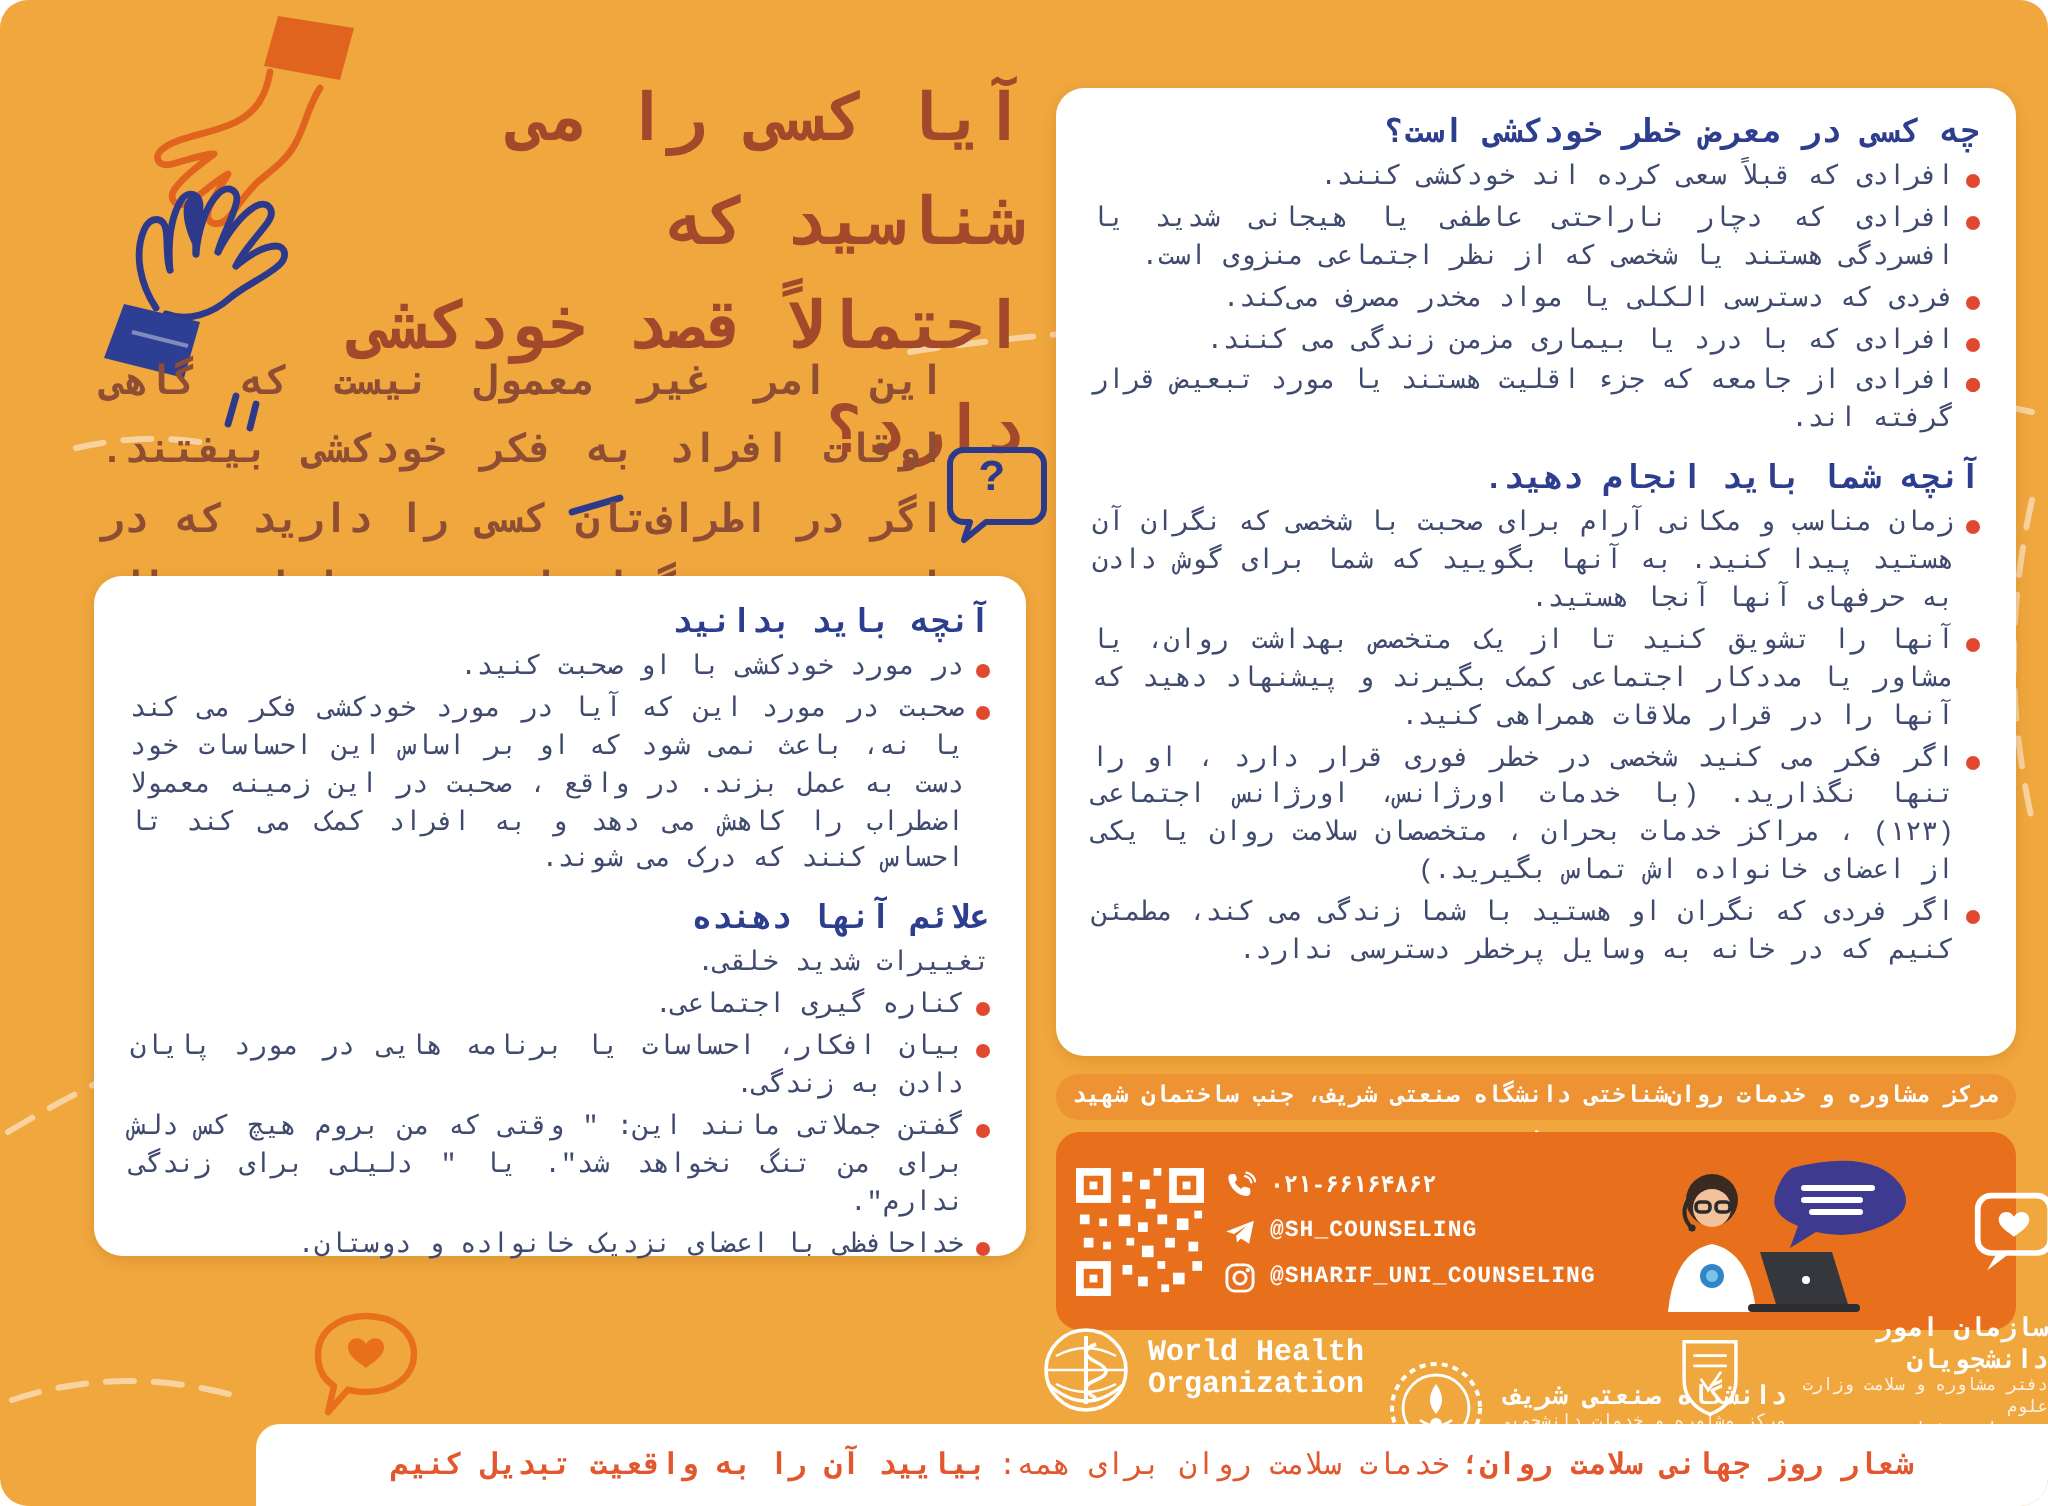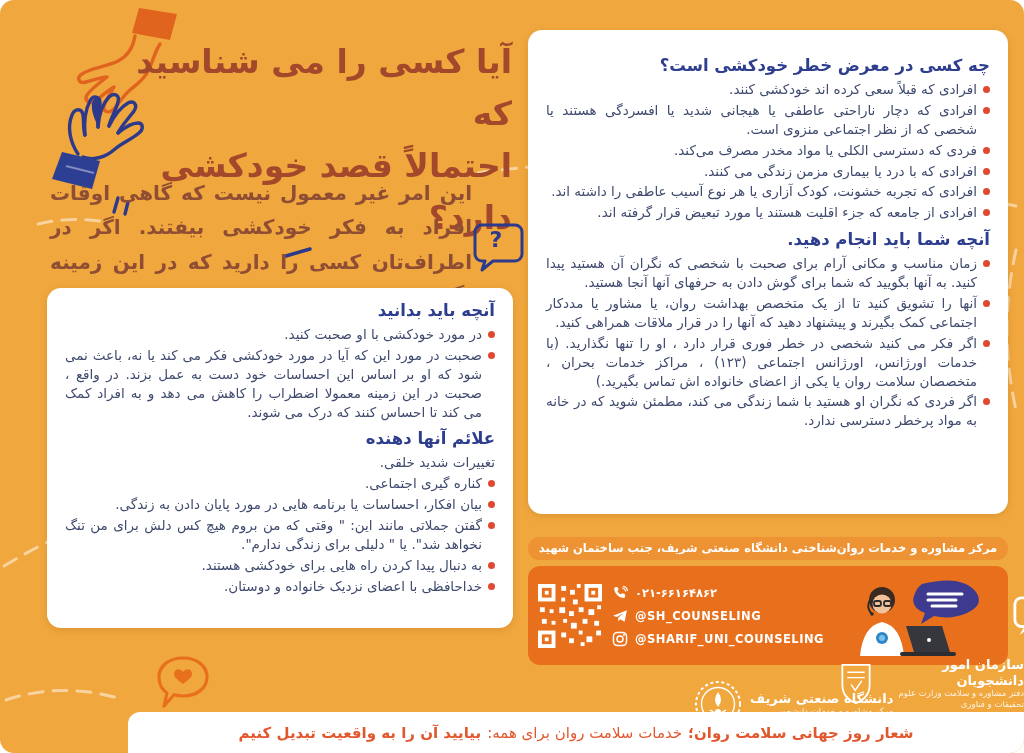--- a/index.html
+++ b/index.html
@@ -3,21 +3,21 @@
 <meta charset="utf-8">
 <style>
   :root{
     --bg:#F0A73E; --card:#FFFFFF; --heading:#2E3E8E; --body:#3F4A6E;
     --bullet:#E0492F; --title:#A3482B; --intro:#8F4D33; --bar:#E8701C;
     --pill:#EE9333; --slogan:#E2572E; --navy:#2D3A8C; --orange:#E0641E;
   }
   html,body{margin:0;padding:0;background:#fff;}
   body{width:1024px;height:753px;font-family:"DejaVu Sans",sans-serif;}
   .poster{position:relative;width:1024px;height:753px;background:var(--bg);
-    border-radius:14px;overflow:hidden;}
+    border-radius:14px;overflow:hidden;font-family:Liberation Mono, monospace;}
   .rtl{direction:rtl;}
   .bg-dashes{position:absolute;inset:0;width:1024px;height:753px;pointer-events:none;}
 
   
   .hands{position:absolute;left:36px;top:6px;width:280px;height:260px;}
   .st-or{fill:none;stroke:var(--orange);stroke-width:3.4;stroke-linecap:round;stroke-linejoin:round;}
   .st-nv{fill:none;stroke:var(--navy);stroke-width:3.4;stroke-linecap:round;stroke-linejoin:round;}
 
   
   .title{position:absolute;left:120px;top:36px;width:392px;margin:0;
@@ -26,21 +26,21 @@
     font-size:20px;line-height:1.72;font-weight:700;color:var(--intro);
     text-align:justify;text-align-last:right;}
   .q-bubble{position:absolute;left:472px;top:220px;width:54px;height:52px;}
   .q-bubble svg{position:absolute;inset:0;}
   .q-mark{position:absolute;left:0;right:6px;top:7px;text-align:center;
     font-size:22px;font-weight:700;color:var(--navy);}
 
   
   .card{position:absolute;background:var(--card);border-radius:14px;
     box-sizing:border-box;box-shadow:0 2px 7px rgba(150,85,10,.22);}
-  .card-right{left:528px;top:30px;width:480px;height:484px;padding:26px 18px 10px;}
+  .card-right{left:528px;top:44px;width:480px;height:484px;padding:12px 18px 10px;}
   .card-left{left:47px;top:288px;width:466px;height:340px;padding:13px 18px 20px;}
   .card-h{margin:0 0 5px;font-size:16.5px;font-weight:700;color:var(--heading);text-align:right;}
   .card-h.mt{margin-top:8px;}
   .list{font-size:13.5px;line-height:1.4;color:var(--body);
     text-align:justify;text-align-last:right;}
   .li{position:relative;padding-right:13px;margin-bottom:2px;}
   .li .dot{position:absolute;right:0;top:6px;width:7px;height:7px;border-radius:50%;
     background:var(--bullet);}
   .li.no-bullet{padding-right:0;}
 
@@ -143,21 +143,20 @@
           <span>فردی که دسترسی الکلی یا مواد مخدر مصرف می‌کند.</span>
         </div>
 
         <div class="li">
           <span class="dot"></span>
           <span>افرادی که با درد یا بیماری مزمن زندگی می کنند.</span>
         </div>
 
         <div class="li">
           <span class="dot"></span>
-          <span>افرادی که تجربه خشونت، کودک آزاری یا هر نوع آسیب عاطفی را داشته اند.</span>
         </div>
 
         <div class="li">
           <span class="dot"></span>
           <span>افرادی از جامعه که جزء اقلیت هستند یا مورد تبعیض قرار گرفته اند.</span>
         </div>
       </div>
     <h2 class="card-h mt">آنچه شما باید انجام دهید.</h2>
     <div class="list">
 
@@ -171,21 +170,21 @@
           <span>آنها را تشویق کنید تا از یک متخصص بهداشت روان، یا مشاور یا مددکار اجتماعی کمک بگیرند و پیشنهاد دهید که آنها را در قرار ملاقات همراهی کنید.</span>
         </div>
 
         <div class="li">
           <span class="dot"></span>
           <span>اگر فکر می کنید شخصی در خطر فوری قرار دارد ، او را تنها نگذارید. (با خدمات اورژانس، اورژانس اجتماعی (۱۲۳) ، مراکز خدمات بحران ، متخصصان سلامت روان یا یکی از اعضای خانواده اش تماس بگیرید.)</span>
         </div>
 
         <div class="li">
           <span class="dot"></span>
-          <span>اگر فردی که نگران او هستید با شما زندگی می کند، مطمئن شوید که در خانه به مواد پرخطر دسترسی ندارد.</span>
+          <span>اگر فردی که نگران او هستید با شما زندگی می کند، مطمئن کنیم که در خانه به وسایل پرخطر دسترسی ندارد.</span>
         </div>
       </div>
   </section>
 
   <section class="card card-left rtl">
     <h2 class="card-h">آنچه باید بدانید</h2>
     <div class="list">
 
         <div class="li">
           <span class="dot"></span>
@@ -213,24 +212,20 @@
         <div class="li">
           <span class="dot"></span>
           <span>بیان افکار، احساسات یا برنامه هایی در مورد پایان دادن به زندگی.</span>
         </div>
 
         <div class="li">
           <span class="dot"></span>
           <span>گفتن جملاتی مانند این: " وقتی که من بروم هیچ کس دلش برای من تنگ نخواهد شد". یا " دلیلی برای زندگی ندارم".</span>
         </div>
 
-        <div class="li">
-          <span class="dot"></span>
-          <span>به دنبال پیدا کردن راه هایی برای خودکشی هستند.</span>
-        </div>
 
         <div class="li">
           <span class="dot"></span>
           <span>خداحافظی با اعضای نزدیک خانواده و دوستان.</span>
         </div>
       </div>
   </section>
 
   <div class="contact-pill rtl">مرکز مشاوره و خدمات روان‌شناختی دانشگاه صنعتی شریف، جنب ساختمان شهید رضایی</div>
 
@@ -326,20 +321,33 @@
       <path d="M13 33 l-5 9 12-9 Z" fill="#fff"></path>
       <path d="M22 14 c-2-4-8-3-8 1.5 c0 4 5 6.5 8 9 c3-2.5 8-5 8-9 c0-4.5-6-5.5-8-1.5 Z" fill="#fff"></path>
     </svg>
   </div>
 
   <svg class="heart-bubble" viewBox="0 0 62 60">
     <path d="M31 4 c 14 0 24 8 24 19 c 0 11 -10 19 -24 19 c -3 0 -6 -0.4 -9 -1.2 L 12 52 l 3 -13 C 9 35 7 30 7 23 C 7 12 17 4 31 4 Z" fill="none" stroke="var(--bar)" stroke-width="3.2" stroke-linejoin="round"></path>
     <path d="M31 18 c-2.5-4.5-9-3.5-9 1.8 c0 4.6 5.8 7.4 9 10.2 c3.2-2.8 9-5.6 9-10.2 c0-5.3-6.5-6.3-9-1.8 Z" fill="var(--bar)"></path>
   </svg>
 
+  <div class="logo logo-who">
+    <svg width="46" height="46" viewBox="0 0 46 46">
+      <circle cx="23" cy="23" r="20" fill="none" stroke="#fff" stroke-width="1.8"></circle>
+      <path d="M8 16 q 15 -8 30 0 M8 30 q 15 8 30 0 M3 23 h40" fill="none" stroke="#fff" stroke-width="1.2"></path>
+      <path d="M23 6 v34" stroke="#fff" stroke-width="2"></path>
+      <path d="M28 10 q -10 4 0 9 q 10 5 0 9 q -10 4 0 9" fill="none" stroke="#fff" stroke-width="1.8"></path>
+      <path d="M4 30 q 19 17 38 0" fill="none" stroke="#fff" stroke-width="1.6"></path>
+    </svg>
+    <div class="who-text">
+      <div>World Health</div>
+      <div>Organization</div>
+    </div>
+  </div>
 
   <div class="logo logo-sharif">
     <svg width="48" height="48" viewBox="0 0 48 48">
       <circle cx="24" cy="24" r="22" fill="none" stroke="#fff" stroke-width="2" stroke-dasharray="3 2.6"></circle>
       <circle cx="24" cy="24" r="16.5" fill="none" stroke="#fff" stroke-width="1.4"></circle>
       <path d="M24 12 q 6 8 0 15 q -6 -7 0 -15 Z" fill="#fff"></path>
       <circle cx="24" cy="32" r="3" fill="#fff"></circle>
       <path d="M16 30 q 8 6 16 0" fill="none" stroke="#fff" stroke-width="1.4"></path>
     </svg>
     <div class="fa-logo-text rtl">

